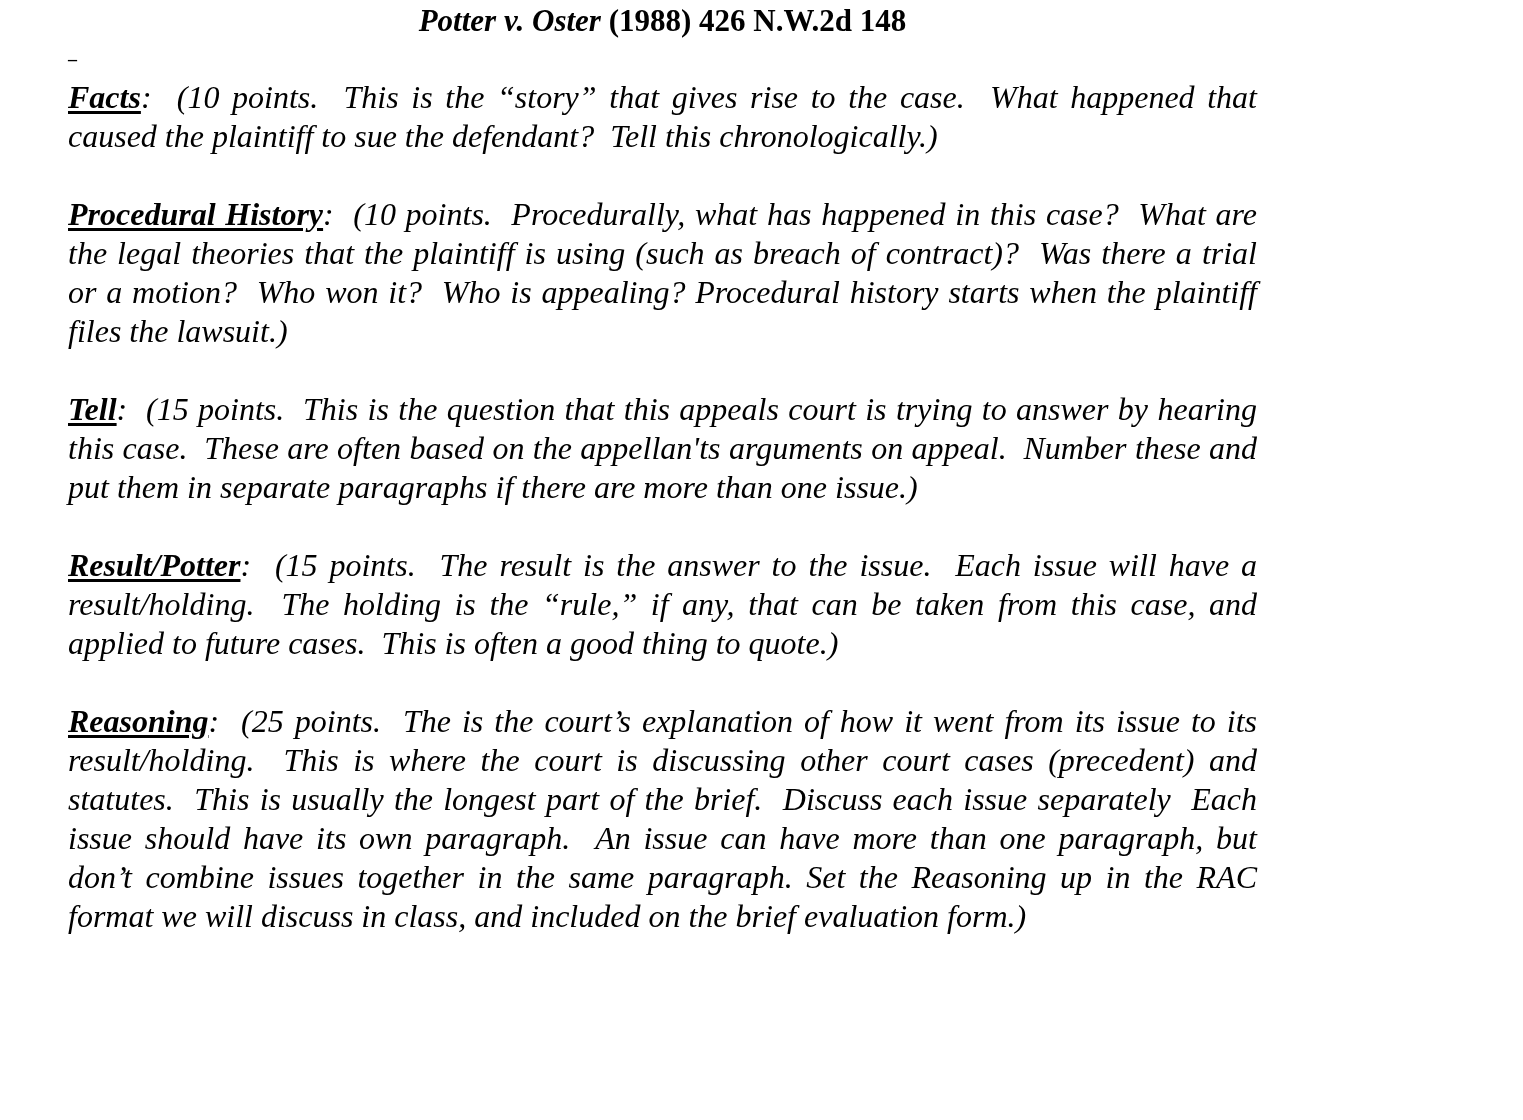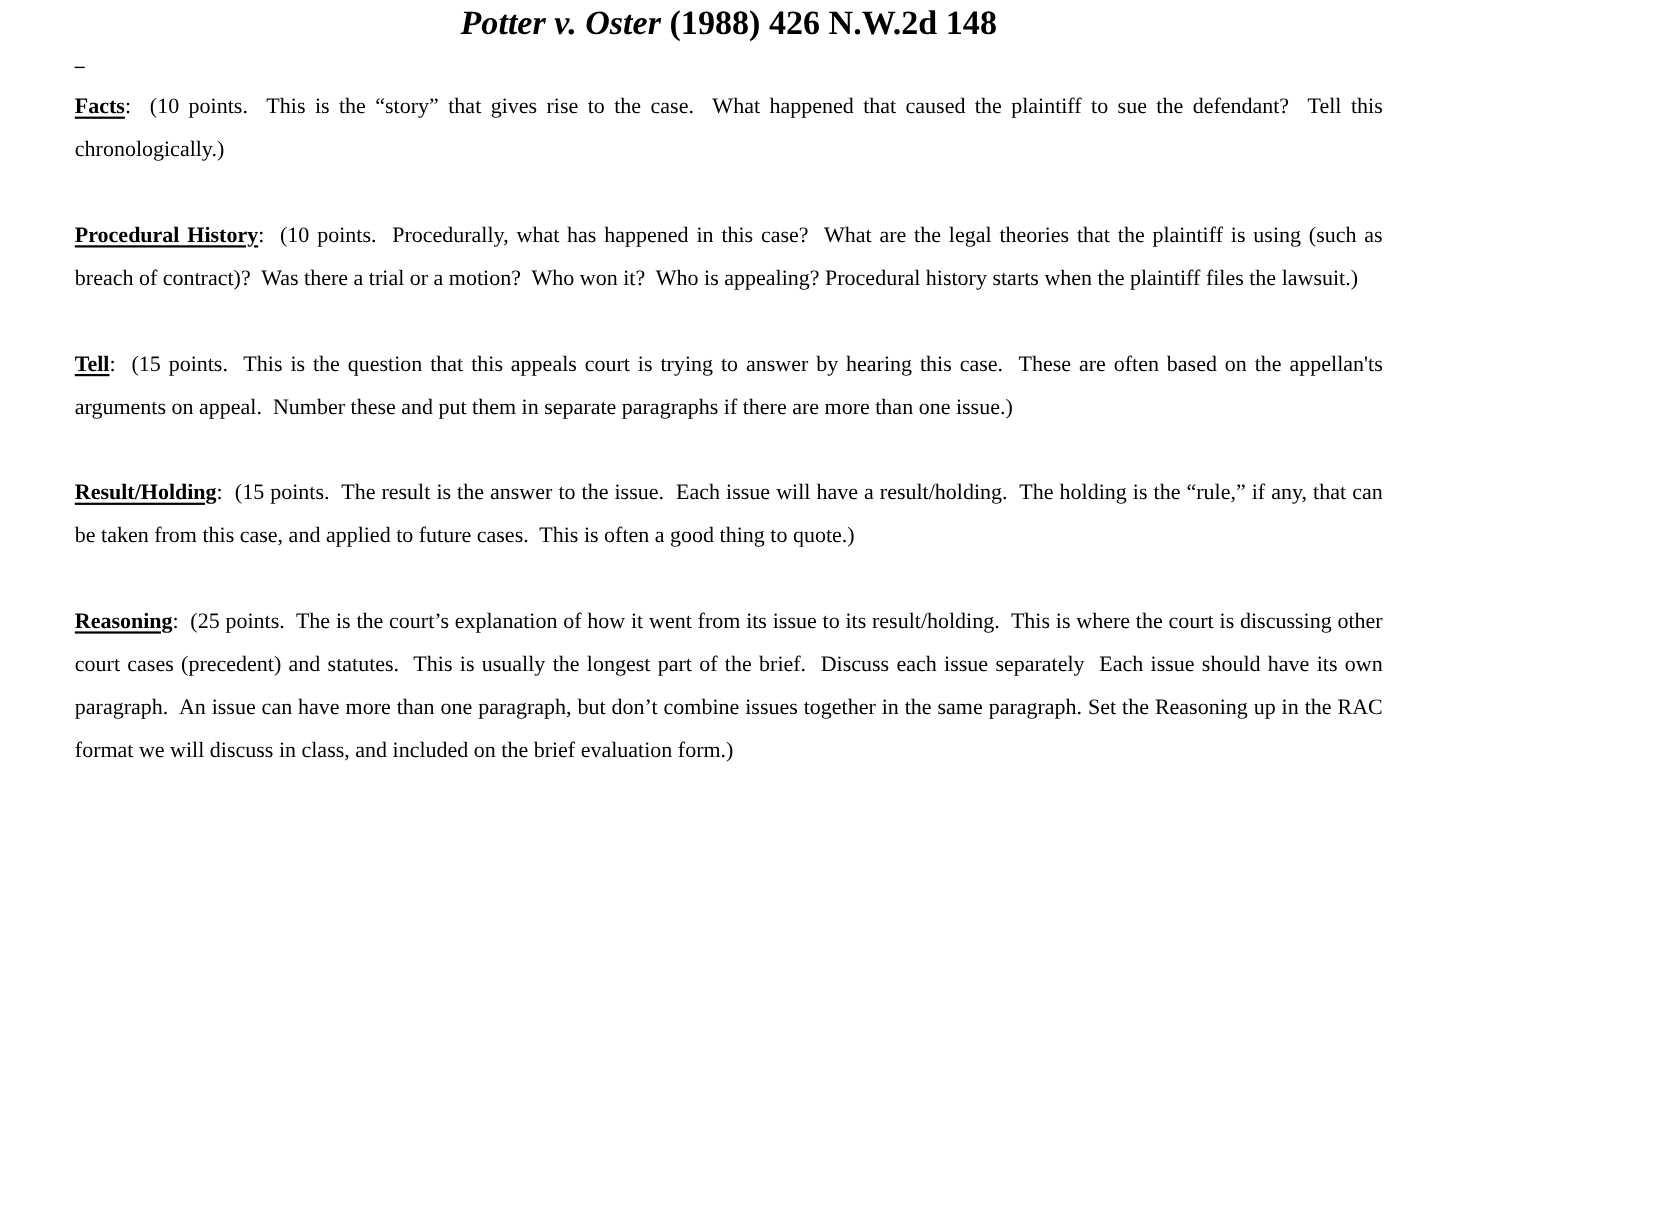--- a/index.html
+++ b/index.html
@@ -29,24 +29,25 @@
   .doc-title .case-name {
     font-style: italic;
   }
   .stray {
     font-size: 18px;
     line-height: 22px;
     margin: 0 0 8px 0;
     font-weight: bold;
   }
   p.section {
-    font-size: 20px;
+    font-size: 32px;
     line-height: 39px;
     margin: 0 0 39px 0;
     text-align: justify;
+    font-style: italic;
   }
   p.section .head {
     font-weight: bold;
     text-decoration: underline;
     text-underline-offset: 3px;
   }
 </style>
 </head>
 <body>
 
@@ -58,18 +59,18 @@
   </div>
 
   <div class="stray">–</div>
 
   <p class="section"><span class="head">Facts</span><span class="body-text">:&nbsp; (10 points.&nbsp; This is the “story” that gives rise to the case.&nbsp; What happened that caused the plaintiff to sue the defendant?&nbsp; Tell this chronologically.)</span></p>
 
   <p class="section"><span class="head">Procedural History</span><span class="body-text">:&nbsp; (10 points.&nbsp; Procedurally, what has happened in this case?&nbsp; What are the legal theories that the plaintiff is using (such as breach of contract)?&nbsp; Was there a trial or a motion?&nbsp; Who won it?&nbsp; Who is appealing? Procedural history starts when the plaintiff files the lawsuit.)</span></p>
 
   <p class="section"><span class="head">Tell</span><span class="body-text">:&nbsp; (15 points.&nbsp; This is the question that this appeals court is trying to answer by hearing this case.&nbsp; These are often based on the appellan'ts arguments on appeal.&nbsp; Number these and put them in separate paragraphs if there are more than one issue.)</span></p>
 
-  <p class="section"><span class="head">Result/Holding</span><span class="body-text">:&nbsp; (15 points.&nbsp; The result is the answer to the issue.&nbsp; Each issue will have a result/holding.&nbsp; The holding is the “rule,” if any, that can be taken from this case, and applied to future cases.&nbsp; This is often a good thing to quote.)</span></p>
+  <p class="section"><span class="head">Result/Potter</span><span class="body-text">:&nbsp; (15 points.&nbsp; The result is the answer to the issue.&nbsp; Each issue will have a result/holding.&nbsp; The holding is the “rule,” if any, that can be taken from this case, and applied to future cases.&nbsp; This is often a good thing to quote.)</span></p>
 
   <p class="section"><span class="head">Reasoning</span><span class="body-text">:&nbsp; (25 points.&nbsp; The is the court’s explanation of how it went from its issue to its result/holding.&nbsp; This is where the court is discussing other court cases (precedent) and statutes.&nbsp; This is usually the longest part of the brief.&nbsp; Discuss each issue separately&nbsp; Each issue should have its own paragraph.&nbsp; An issue can have more than one paragraph, but don’t combine issues together in the same paragraph. Set the Reasoning up in the RAC format we will discuss in class, and included on the brief evaluation form.)</span></p>
 
 
 </div>
 
 </body></html>

